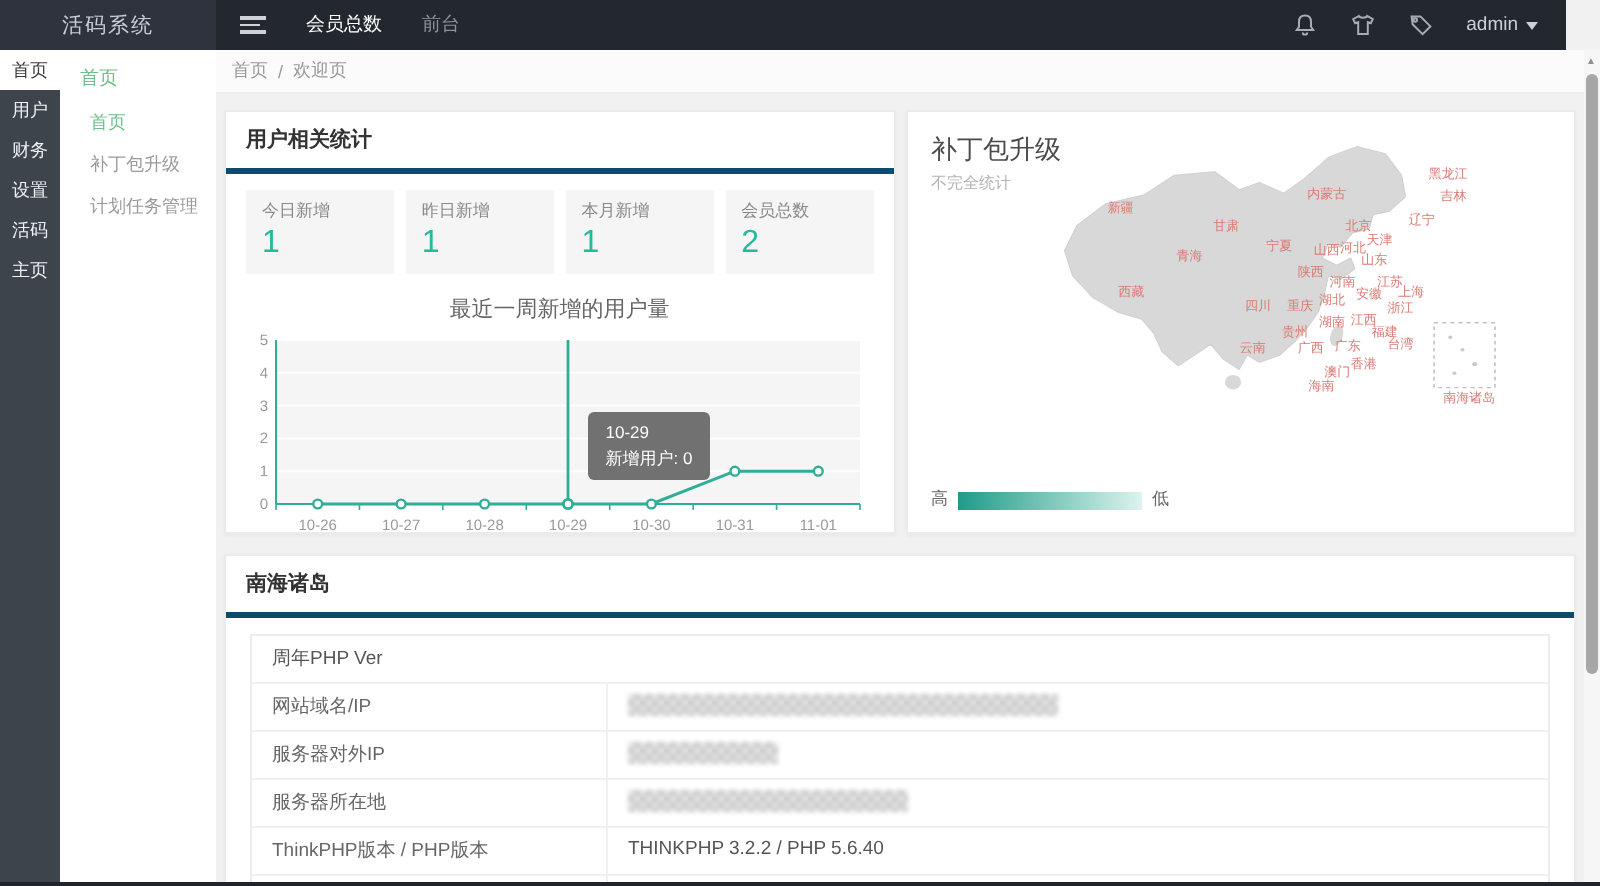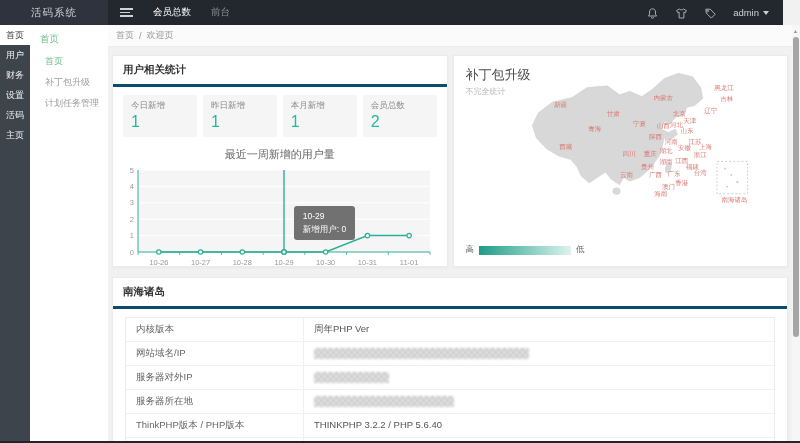--- a/index.html
+++ b/index.html
@@ -280,21 +280,20 @@
         <div id="legend-bar" style="background: linear-gradient(90deg, rgb(30, 156, 136), rgb(221, 243, 238));"></div>
         <span>低</span>
       </div>
     </div>
   </div>
 
   <div class="panel server-panel">
     <div class="panel-head">南海诸岛</div>
     <div class="srv-table">
       <div class="srv-row">
-        <div class="srv-label">内核版本</div>
         <div class="srv-value">周年PHP Ver</div>
       </div>
       <div class="srv-row">
         <div class="srv-label">网站域名/IP</div>
         <div class="srv-value"><span class="mosaic m-lg"></span></div>
       </div>
       <div class="srv-row">
         <div class="srv-label">服务器对外IP</div>
         <div class="srv-value"><span class="mosaic m-sm"></span></div>
       </div>

